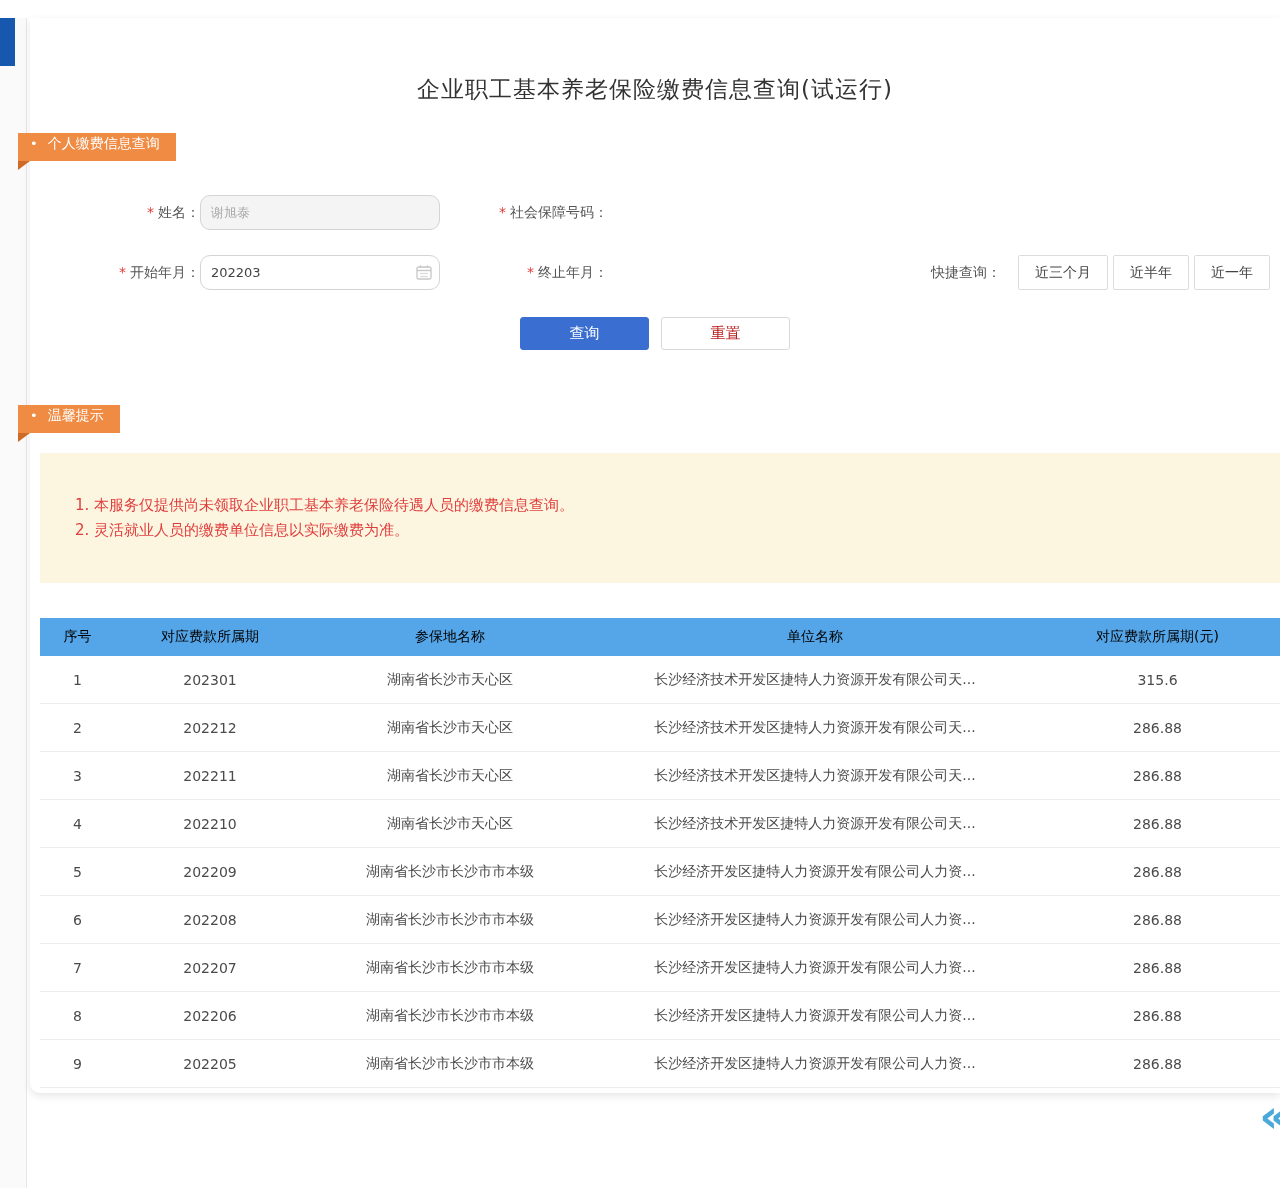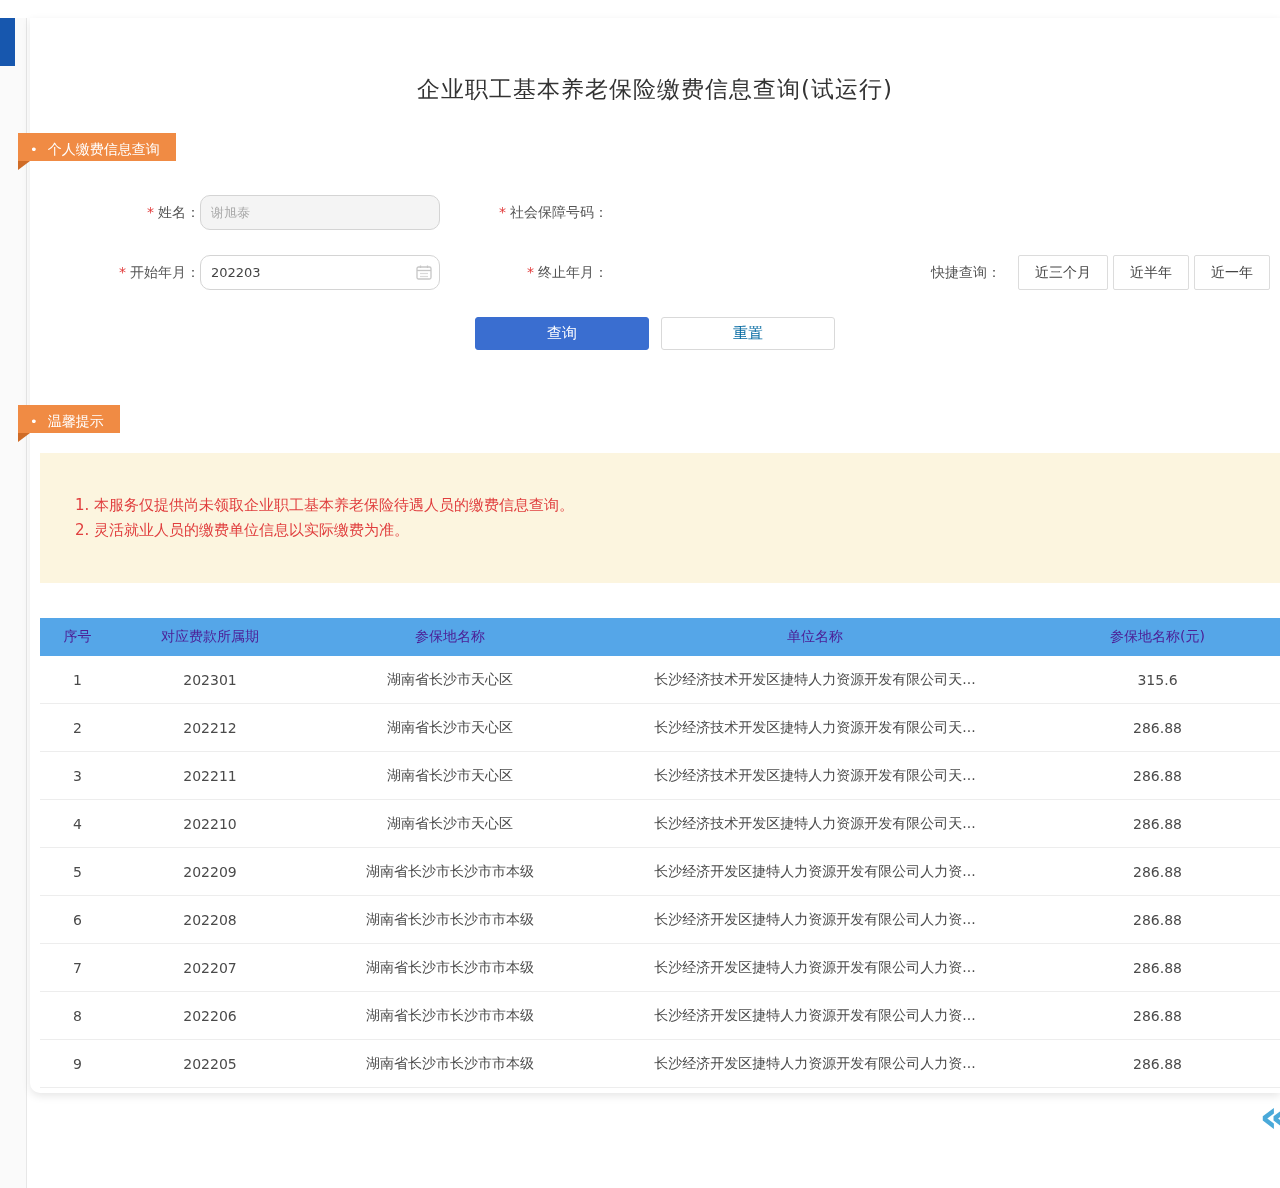--- a/index.html
+++ b/index.html
@@ -13,21 +13,21 @@
   .rail-accent { position:absolute; left:0; top:0; width:15px; height:48px; background:#1757ae; }
 
   
   .card { position:absolute; left:30px; top:0; right:0; height:1075px; background:#fff;
     border-bottom-left-radius:10px; box-shadow:0 3px 8px rgba(0,0,0,.10); }
 
   .page-title { position:absolute; top:56px; left:0; right:0; text-align:center;
     font-size:23px; color:#333; font-weight:500; letter-spacing:1px; }
 
   
-  .ribbon { position:absolute; left:18px; height:28px; line-height:32px; padding:0 16px 0 12px;
+  .ribbon { position:absolute; left:18px; height:28px; line-height:20px; padding:0 16px 0 12px;
     background:#f08b44; color:#fff; font-size:14px; z-index:5; }
   .ribbon .dot { margin-right:10px; font-size:13px; }
   .ribbon .fold { position:absolute; left:0; top:100%; width:12px; height:9px;
     background:#cf6b26; clip-path:polygon(0 0,100% 0,0 100%); }
   #ribbon-query { top:115px; }
   #ribbon-tips  { top:387px; }
 
   
   .form-row { position:absolute; left:30px; right:0; display:flex; align-items:center; }
   #form-row-1 { top:177px; }
@@ -44,34 +44,34 @@
   .inp.wide { width:245px; }
   .date-wrap { position:relative; }
   .date-wrap .cal { position:absolute; right:8px; top:9px; opacity:.55; }
   .quick-group { margin-left:auto; display:flex; align-items:center; margin-right:10px; }
   .quick-label { font-size:14px; color:#555; margin-right:12px; }
   .quick-btn { height:35px; padding:0 16px; background:#fff; border:1px solid #dcdcdc;
     border-radius:2px; font-size:14px; color:#444; margin-left:5px; cursor:pointer;
     font-family:"DejaVu Sans","Liberation Sans",sans-serif; }
 
   .btn-row { position:absolute; top:299px; left:30px; right:0; display:flex; justify-content:center; }
-  .btn { height:33px; width:174px; border-radius:3px; font-size:15px; cursor:pointer;
+  .btn { height:33px; width:129px; border-radius:3px; font-size:15px; cursor:pointer;
     font-family:"DejaVu Sans","Liberation Sans",sans-serif; }
   .btn-primary { background:#3a6ed0; border:1px solid #3a6ed0; color:#fff; margin-right:12px; }
-  .btn-plain { background:#fff; border:1px solid #d9d9d9; color:#0369a1; }
+  .btn-plain { background:#fff; border:1px solid #d9d9d9; color:#b91c1c; }
 
   
   .tips-box { position:absolute; top:435px; left:40px; right:0; height:130px;
     background:#fcf5df; padding:40px 38px 0 35px; }
   .tips-box div { font-size:15px; color:#e03e3e; line-height:25px; }
 
   
   .table { position:absolute; top:600px; left:40px; right:0; }
   .thead { display:flex; background:#55a6e8; height:38px; align-items:center; }
-  .th { color:#4c1d95; font-size:14px; text-align:center; }
+  .th { color:#000000; font-size:14px; text-align:center; }
   .tr { display:flex; height:48px; align-items:center; border-bottom:1px solid #ededed; background:#fff; }
   .td { font-size:14px; color:#4a4a4a; text-align:center; overflow:hidden;
     white-space:nowrap; text-overflow:ellipsis; padding:0 4px; }
   .c0{width:75px;} .c1{width:190px;} .c2{width:290px;} .c3{width:440px;} .c4{width:245px;}
 
   
   .chevron { position:absolute; top:1078px; right:-9px; font-size:46px; font-weight:bold;
     color:#4aa9d9; line-height:40px; cursor:pointer; user-select:none; }
 
   .bottom-bar { position:absolute; left:30px; right:0; bottom:0; height:12px; background:#d8d8d8; }
@@ -146,21 +146,21 @@
   <div class="tips-box">
     <div style="display:contents"><div>1. 本服务仅提供尚未领取企业职工基本养老保险待遇人员的缴费信息查询。</div><div>2. 灵活就业人员的缴费单位信息以实际缴费为准。</div></div>
   </div>
 
   <div class="table">
     <div class="thead">
         <div class="th c0">序号</div>
         <div class="th c1">对应费款所属期</div>
         <div class="th c2">参保地名称</div>
         <div class="th c3">单位名称</div>
-        <div class="th c4">参保地名称(元)</div>
+        <div class="th c4">对应费款所属期(元)</div>
       </div>
     <div>
         <div class="tr">
           <div class="td c0">1</div>
           <div class="td c1">202301</div>
           <div class="td c2">湖南省长沙市天心区</div>
           <div class="td c3">长沙经济技术开发区捷特人力资源开发有限公司天...</div>
           <div class="td c4">315.6</div>
         </div>
         <div class="tr">

